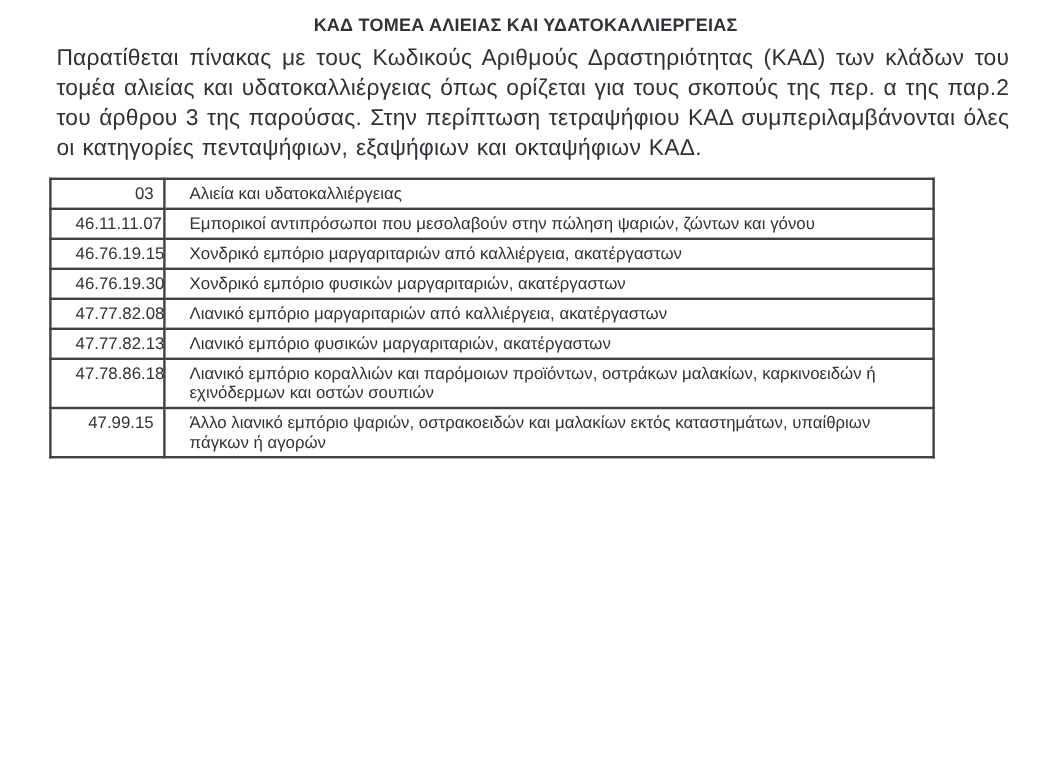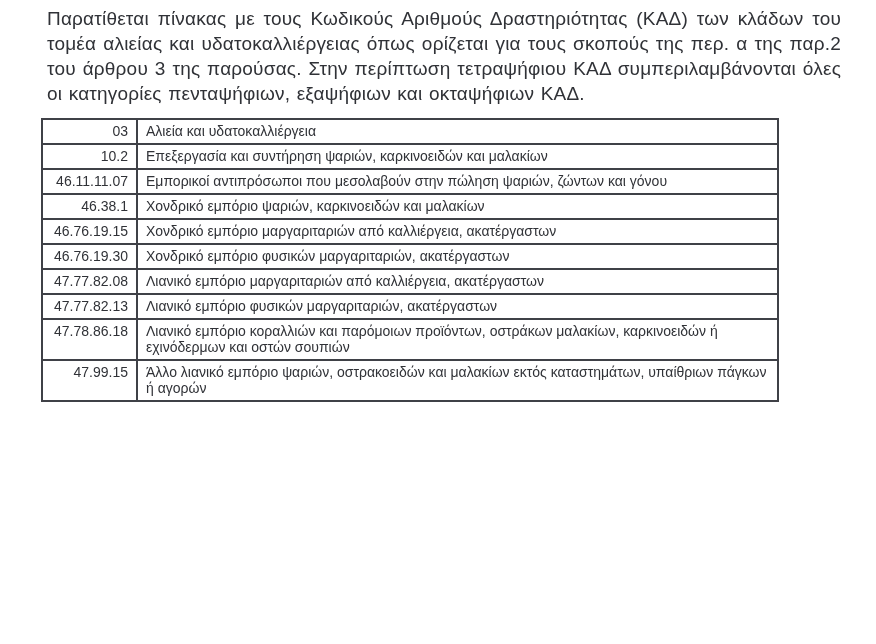--- a/index.html
+++ b/index.html
@@ -47,69 +47,62 @@
     margin:12px 0 14px 41px;
     width:738px;
     border-collapse:collapse;
     table-layout:fixed;
   }
   table.kad td{
     border:2px solid var(--border);
     font-size:14px;
     line-height:16px;
     vertical-align:top;
-    padding:3px 8px 4px 8px;
+    padding:3px 8px 4px 20px;
     margin-top:12px;
   }
   td.code{
     width:95px;
     text-align:right;
     white-space:nowrap;
   }
   td.desc{
     padding:3px 30px 4px 9px;
   }
 </style>
 </head>
 <body>
 
 <div class="page">
 
 
+  <div class="doc-subtitle">ΚΑΔ ΤΟΜΕΑ ΑΛΙΕΙΑΣ ΚΑΙ ΥΔΑΤΟΚΑΛΛΙΕΡΓΕΙΑΣ</div>
 
   <p class="intro">Παρατίθεται πίνακας με τους Κωδικούς Αριθμούς Δραστηριότητας (ΚΑΔ) των κλάδων του τομέα αλιείας και υδατοκαλλιέργειας όπως ορίζεται για τους σκοπούς της περ. α της παρ.2 του άρθρου 3 της παρούσας. Στην περίπτωση τετραψήφιου ΚΑΔ συμπεριλαμβάνονται όλες οι κατηγορίες πενταψήφιων, εξαψήφιων και οκταψήφιων ΚΑΔ.</p>
 
   <table class="kad">
     <colgroup>
       <col style="width:95px">
       <col>
     </colgroup>
     <tbody>
   <tr>
     <td class="code">03</td>
-    <td class="desc">Αλιεία και υδατοκαλλιέργεια</td>
+    <td class="desc">Αλιεία και υδατοκαλλιέργειας</td>
   </tr>
 
-  <tr>
-    <td class="code">10.2</td>
-    <td class="desc">Επεξεργασία και συντήρηση ψαριών, καρκινοειδών και μαλακίων</td>
-  </tr>
 
 
   <tr>
     <td class="code">46.11.11.07</td>
     <td class="desc">Εμπορικοί αντιπρόσωποι που μεσολαβούν στην πώληση ψαριών, ζώντων και γόνου</td>
   </tr>
 
 
 
-  <tr>
-    <td class="code">46.38.1</td>
-    <td class="desc">Χονδρικό εμπόριο ψαριών, καρκινοειδών και μαλακίων</td>
-  </tr>
 
 
   <tr>
     <td class="code">46.76.19.15</td>
     <td class="desc">Χονδρικό εμπόριο μαργαριταριών από καλλιέργεια, ακατέργαστων</td>
   </tr>
 
   <tr>
     <td class="code">46.76.19.30</td>
     <td class="desc">Χονδρικό εμπόριο φυσικών μαργαριταριών, ακατέργαστων</td>

